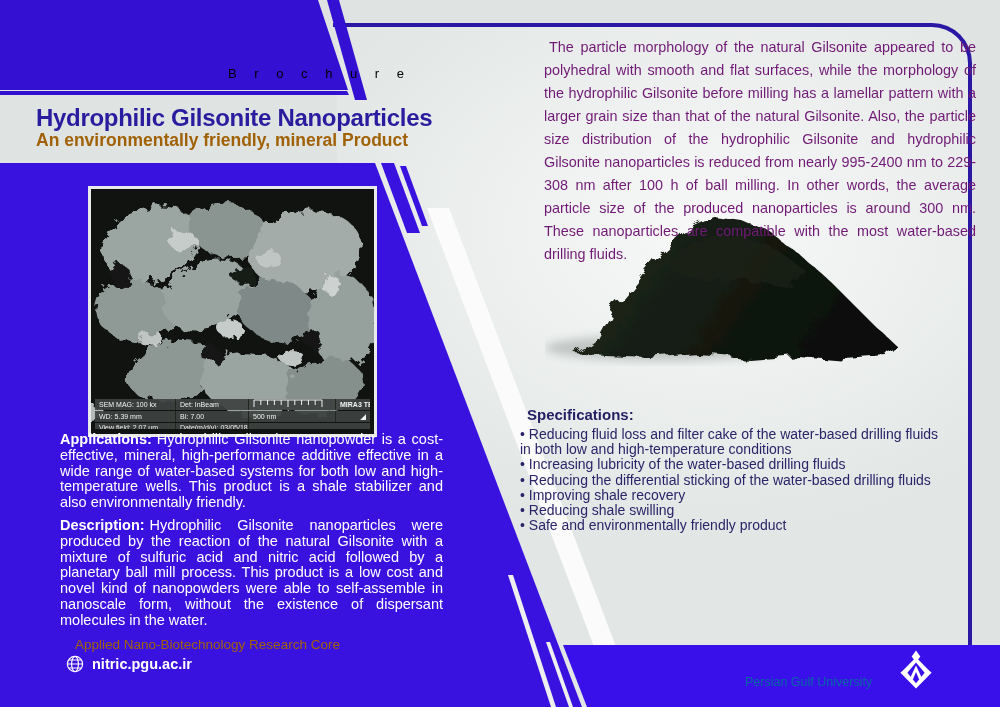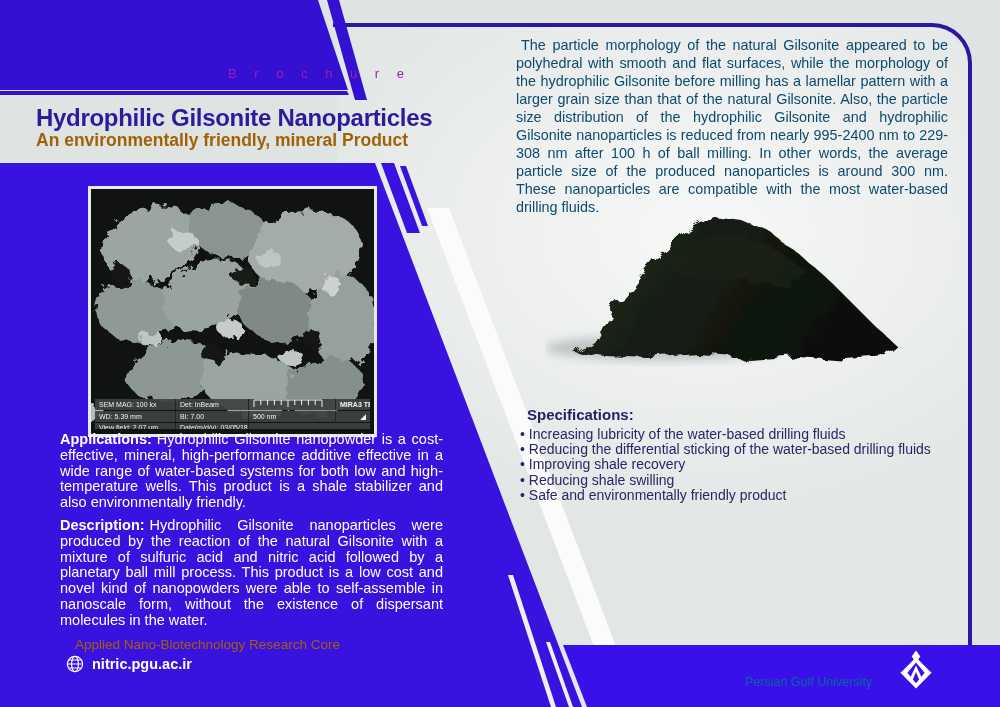--- a/index.html
+++ b/index.html
@@ -29,27 +29,27 @@
   .white-stripe{position:absolute;left:427px;top:208px;width:215px;height:499px;z-index:3;background:#fafbfa;
     clip-path:polygon(0 0,22px 0,212px 499px,190px 499px);}
   .bottom-band{position:absolute;left:563px;top:645px;width:437px;height:62px;z-index:6;background:#3a10ea;
     clip-path:polygon(0 0,437px 0,437px 62px,24px 62px);}
   .junction-stripe-1{position:absolute;left:508px;top:575px;width:50px;height:132px;z-index:7;background:#eef0ef;
     clip-path:polygon(0 0,5px 0,48px 132px,43px 132px);}
   .junction-stripe-2{position:absolute;left:546px;top:642px;width:30px;height:65px;z-index:7;background:#eef0ef;
     clip-path:polygon(0 0,4px 0,27px 65px,23px 65px);}
 
   
-  .brochure{position:absolute;left:228px;top:66px;z-index:5;color:#a21caf;font-size:13px;letter-spacing:7px;text-align:center;}
+  .brochure{position:absolute;left:228px;top:66px;z-index:5;color:#000000;font-size:13px;letter-spacing:7px;text-align:center;}
   .title{position:absolute;left:36px;top:104px;z-index:5;color:#2a1c9e;font-size:24px;font-weight:bold;letter-spacing:-0.3px;white-space:nowrap;}
   .subtitle{position:absolute;left:36px;top:130px;z-index:5;color:#a16207;font-size:17.5px;font-weight:bold;white-space:nowrap;}
 
   
-  .intro{position:absolute;left:516px;top:36px;width:432px;z-index:5;color:#0c4a6e;
-    font-size:14.4px;line-height:18px;text-align:justify;text-indent:5px;font-weight:500;}
+  .intro{position:absolute;left:544px;top:36px;width:432px;z-index:5;color:#701a75;
+    font-size:14.4px;line-height:23px;text-align:justify;text-indent:5px;font-weight:500;}
   .specs{position:absolute;left:520px;top:406px;width:430px;z-index:5;color:#2b2468;}
   .specs-heading{font-size:15px;font-weight:bold;margin:0 0 4px 7px;color:#241f63;}
   .specs-item{font-size:14px;line-height:15.2px;}
 
   
   .powder{position:absolute;left:545px;top:186px;width:380px;height:180px;z-index:3;}
 
   
   .sem-frame{position:absolute;left:88px;top:186px;width:283px;height:245px;z-index:6;
     border:3px solid #e9ebea;background:#101210;}
@@ -117,20 +117,21 @@
     </defs>
     <ellipse cx="118" cy="162" rx="118" ry="13" fill="#a7adab" opacity="0.65" filter="url(#soft)"></ellipse>
     <path filter="url(#rough1)" fill="url(#pgrad)" d="M30,168 L52,152 L66,126 L88,100 L112,70 L142,42 L168,30 L196,34 L224,46 L254,68 L284,94 L308,118 L330,140 L352,160 L342,170 L300,173 L252,169 L204,173 L154,169 L104,173 L62,171 Z"></path>
     <path filter="url(#rough1)" fill="#1c2419" opacity="0.7" d="M120,80 L160,52 L190,48 L230,62 L262,86 L240,100 L196,92 L156,96 Z"></path>
   </svg>
 
   <div class="specs">
     <div class="specs-heading">Specifications:</div>
     <div>
 
+        <div class="specs-item">• Reducing fluid loss and filter cake of the water-based drilling fluids in both low and high-temperature conditions</div>
         <div class="specs-item">• Increasing lubricity of the water-based drilling fluids</div>
         <div class="specs-item">• Reducing the differential sticking of the water-based drilling fluids</div>
         <div class="specs-item">• Improving shale recovery</div>
         <div class="specs-item">• Reducing shale swilling</div>
         <div class="specs-item">• Safe and environmentally friendly product</div>
       </div>
   </div>
 
   <div class="sem-frame">
     <svg class="sem-svg" width="283" height="245" viewBox="0 0 283 245" aria-hidden="true">

